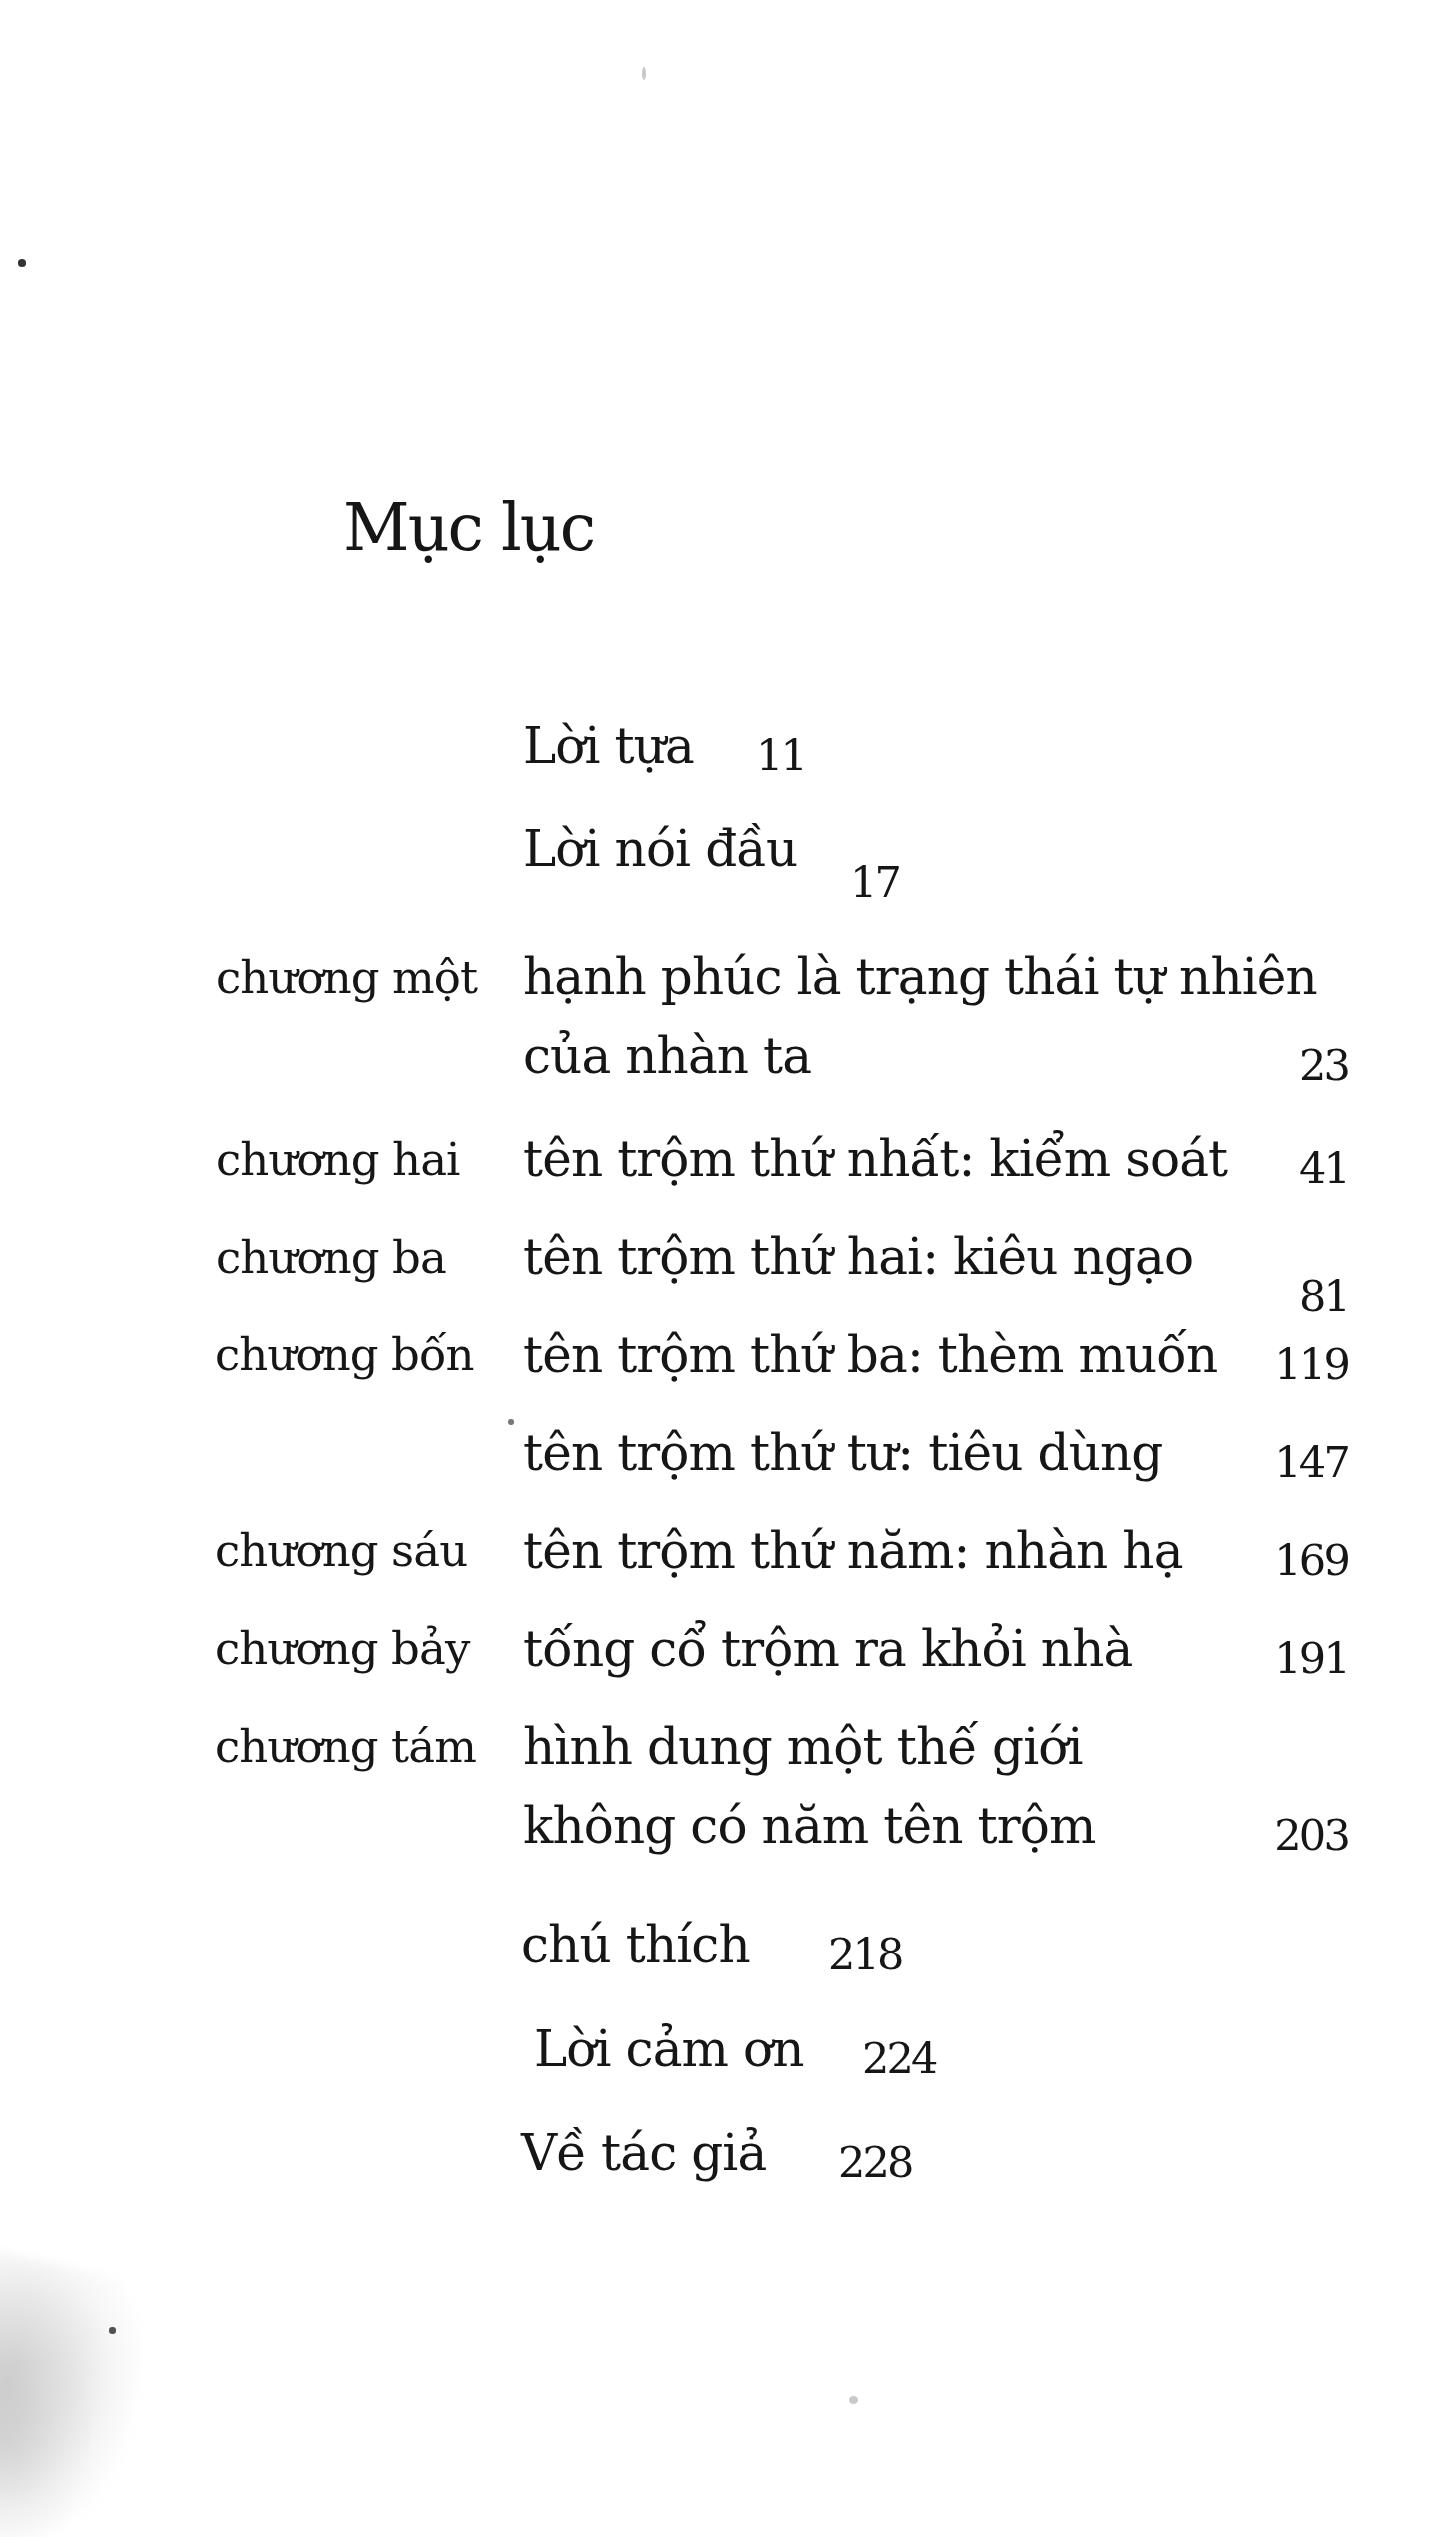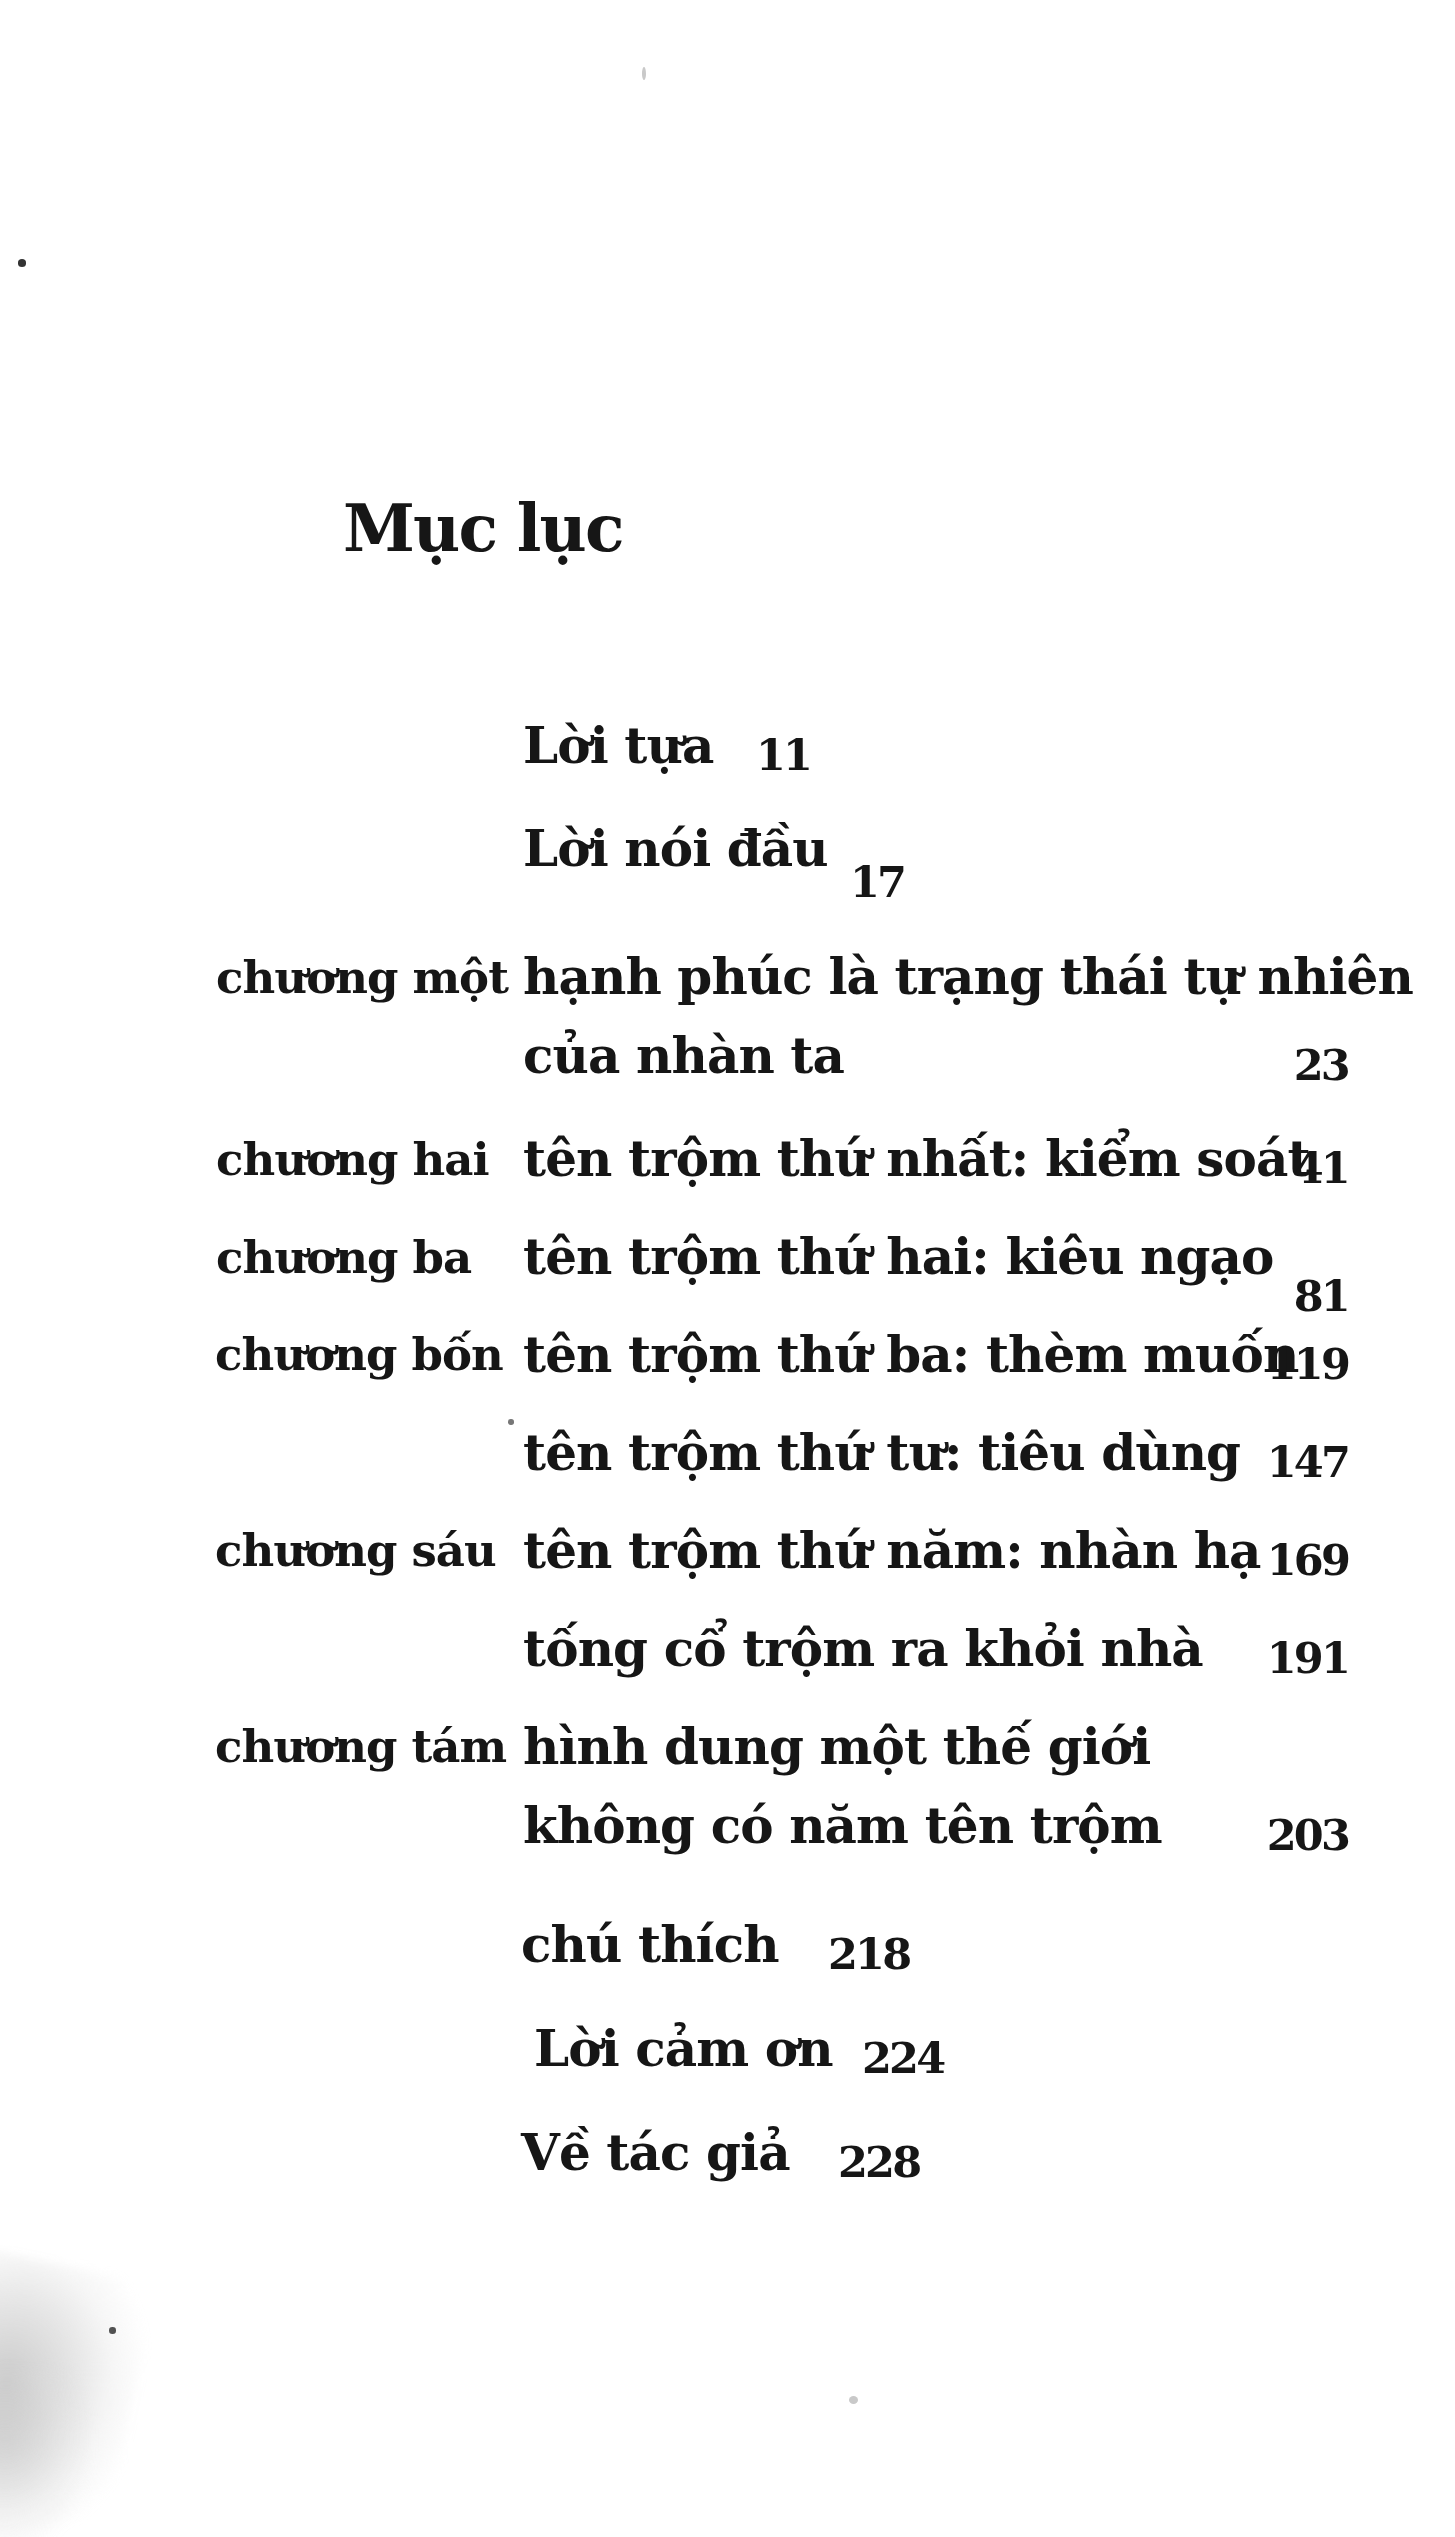--- a/index.html
+++ b/index.html
@@ -3,21 +3,21 @@
 <meta charset="utf-8">
 <style>
   html, body { margin: 0; padding: 0; background: #ffffff; }
   .page {
     position: relative;
     width: 1455px;
     height: 2538px;
     background: #ffffff;
     overflow: hidden;
     font-family: "DejaVu Serif", serif;
-    font-weight: bold;
+    font-weight: normal;
     color: #161616;
   }
   .txt { position: absolute; white-space: nowrap; line-height: 1.2; }
   .page-title { font-size: 65px; letter-spacing: -1.9px; }
   .entry-title { font-size: 50px; letter-spacing: -0.9px; }
   .entry-label { font-size: 45px; letter-spacing: -0.9px; }
   .page-num { font-size: 43px; letter-spacing: -2.8px; }
   .num-right { right: 107px; text-align: right; }
 
   
@@ -82,20 +82,21 @@
   <div class="txt entry-title" style="left:523px; top:1325px;">tên trộm thứ ba: thèm muốn</div>
   <div class="txt page-num num-right" style="top:1339px;">119</div>
 
   <div class="txt entry-title" style="left:523px; top:1423px;">tên trộm thứ tư: tiêu dùng</div>
   <div class="txt page-num num-right" style="top:1437px;">147</div>
 
   <div class="txt entry-label" style="left:215px; top:1524px;">chương sáu</div>
   <div class="txt entry-title" style="left:523px; top:1521px;">tên trộm thứ năm: nhàn hạ</div>
   <div class="txt page-num num-right" style="top:1535px;">169</div>
 
+  <div class="txt entry-label" style="left:215px; top:1622px;">chương bảy</div>
   <div class="txt entry-title" style="left:523px; top:1619px;">tống cổ trộm ra khỏi nhà</div>
   <div class="txt page-num num-right" style="top:1633px;">191</div>
 
   <div class="txt entry-label" style="left:215px; top:1720px;">chương tám</div>
   <div class="txt entry-title" style="left:523px; top:1717px;">hình dung một thế giới</div>
   <div class="txt entry-title" style="left:523px; top:1796px;">không có năm tên trộm</div>
   <div class="txt page-num num-right" style="top:1810px;">203</div>
 
   <div class="txt entry-title" style="left:521px; top:1915px;">chú thích</div>
   <div class="txt page-num" style="left:828px; top:1929px;">218</div>

